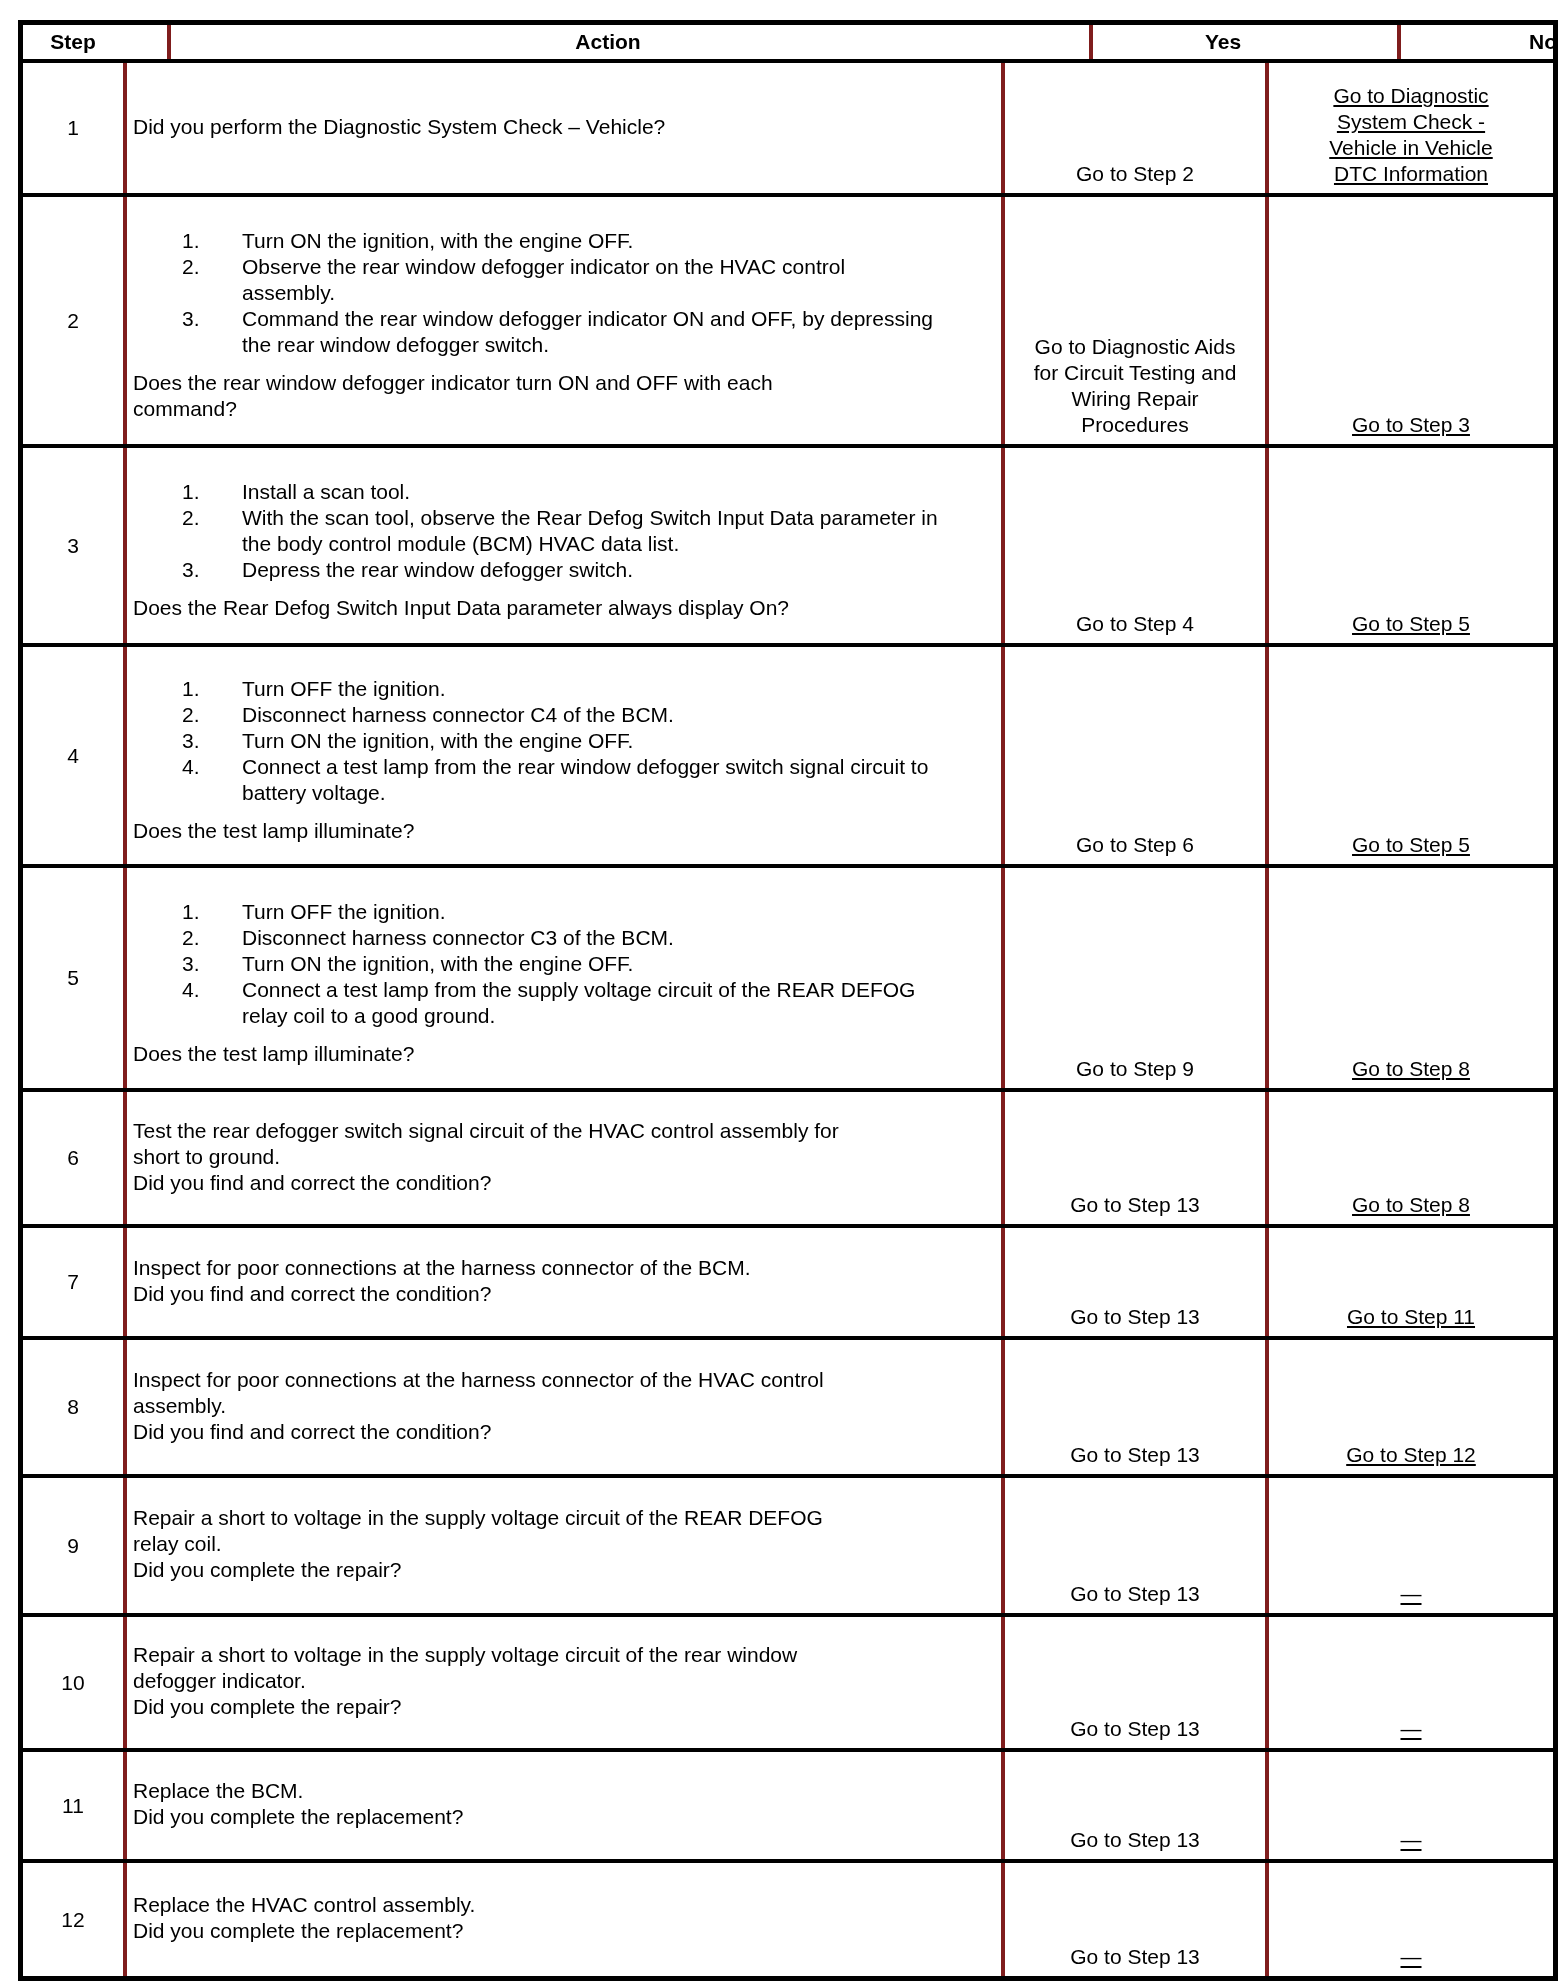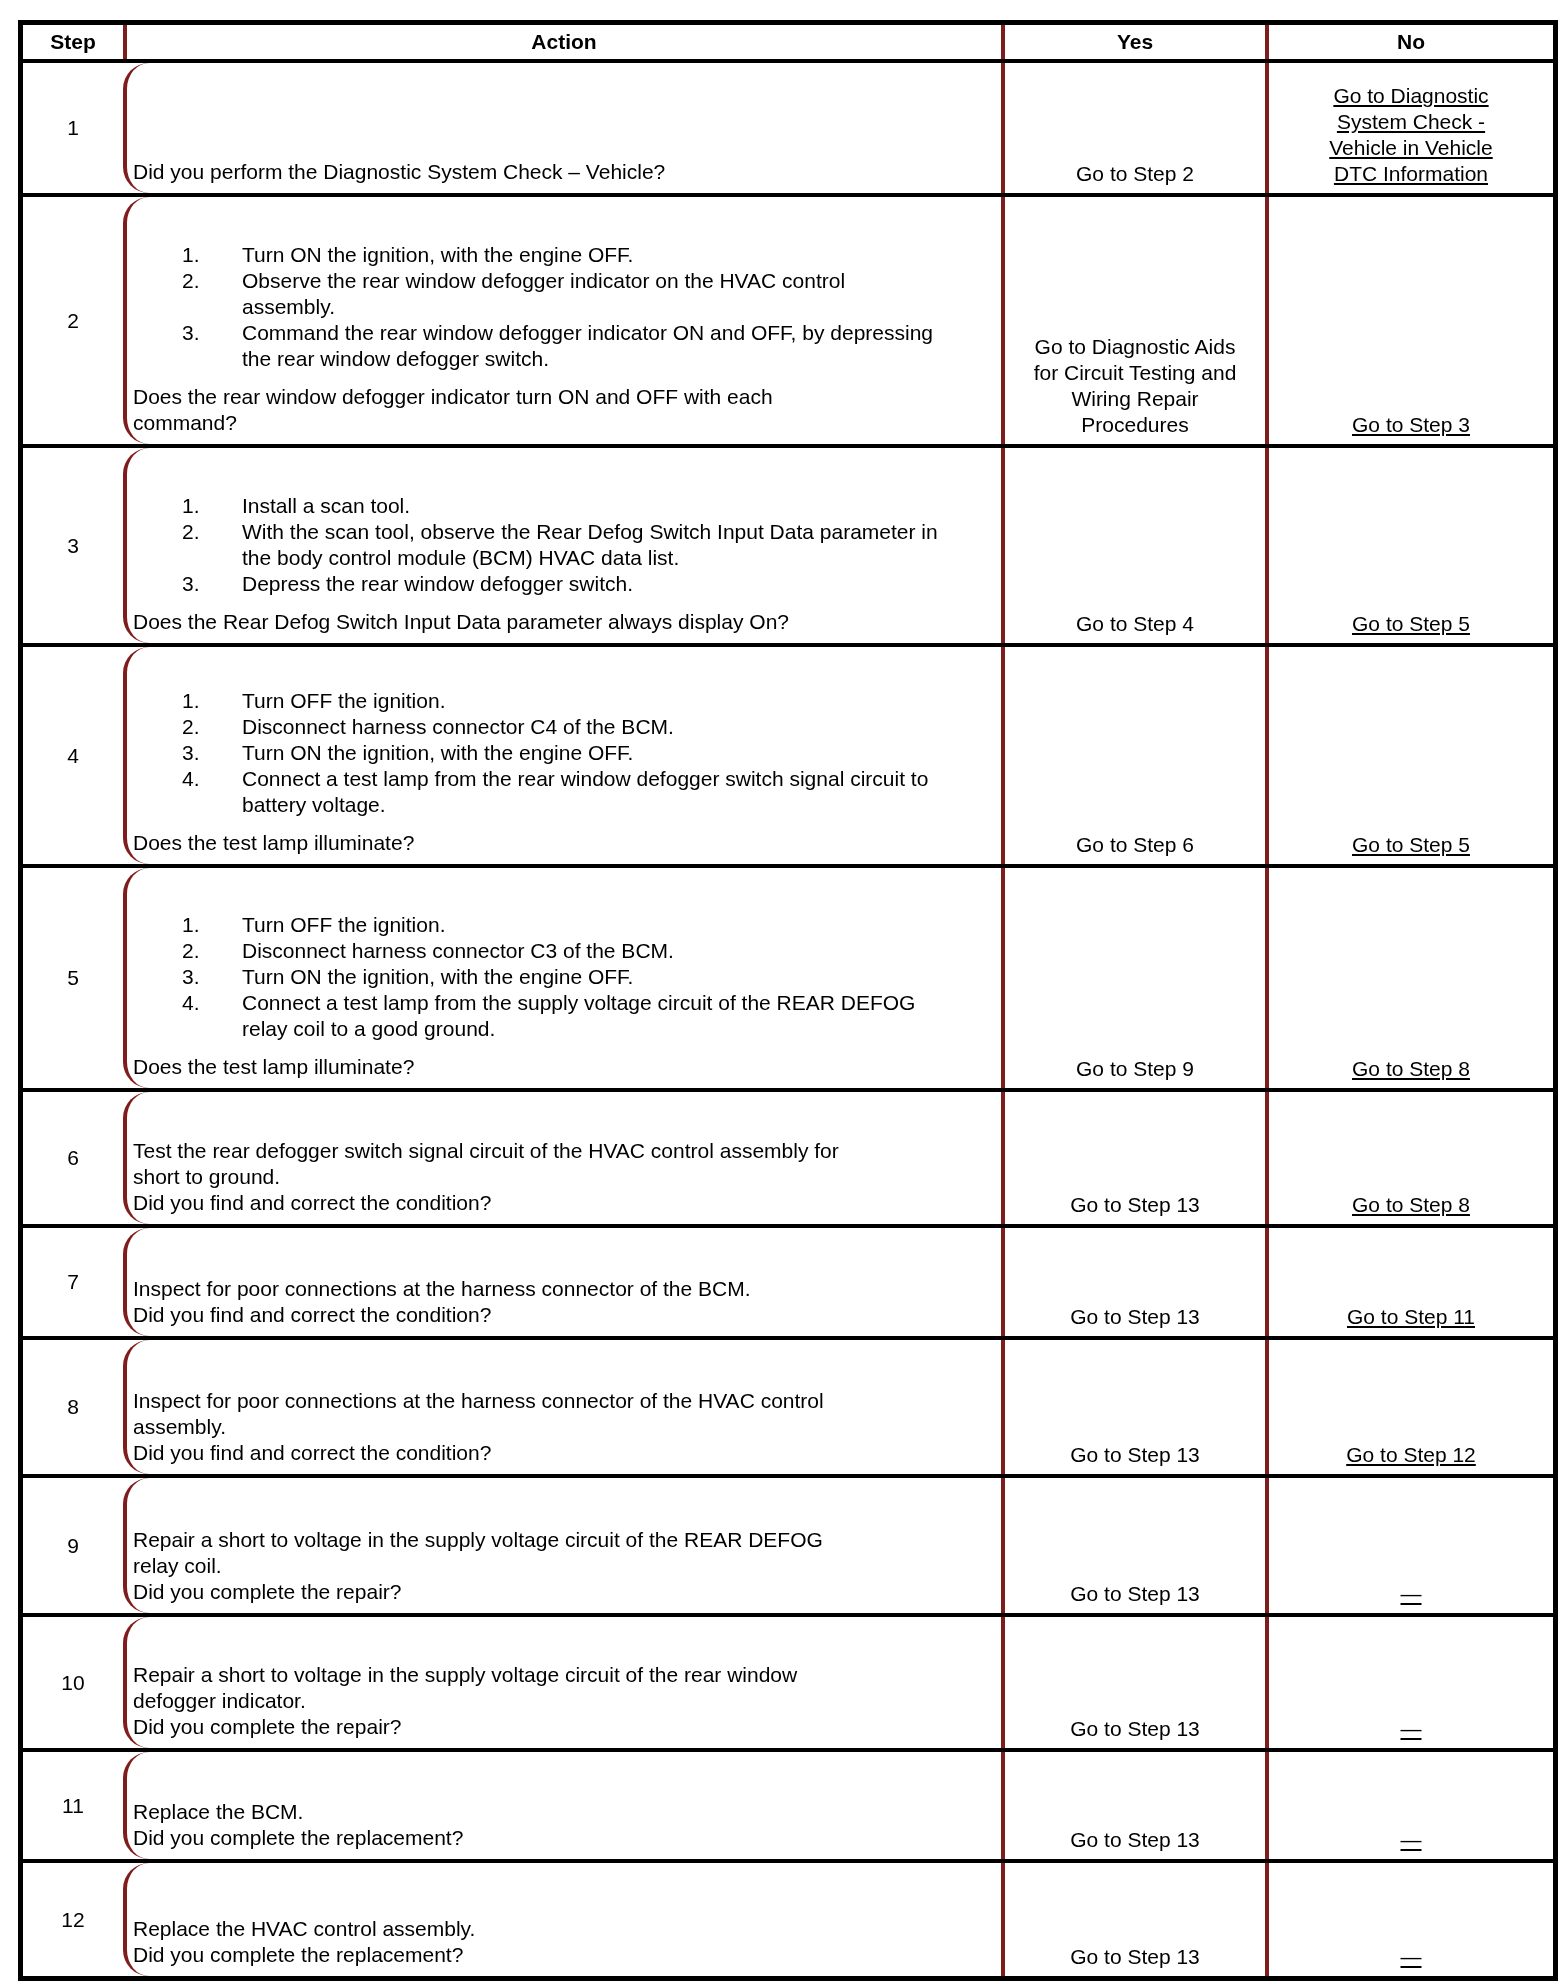--- a/index.html
+++ b/index.html
@@ -29,20 +29,21 @@
     border-top: 4px solid #000000;
   }
   .cell {
     box-sizing: border-box;
   }
   .cell + .cell {
     border-left: 4px solid #7f1d1d;
   }
   .header-row {
     min-height: 34px;
+    gap: 44px;
   }
   .header-cell {
     font-weight: bold;
     text-align: center;
     line-height: 34px;
   }
   
   #table-body .body-row:nth-child(1)  { min-height: 130px; }
   #table-body .body-row:nth-child(2)  { min-height: 247px; }
   #table-body .body-row:nth-child(3)  { min-height: 195px; }
@@ -58,24 +59,23 @@
 
   .step-cell {
     display: flex;
     align-items: center;
     justify-content: center;
     line-height: 26px;
   }
   .action-cell {
     display: flex;
     flex-direction: column;
-    justify-content: flex-end;
+    justify-content: center;
     padding: 5px 7px 8px 6px;
     line-height: 26px;
-    border-radius: 26px;
   }
   .action-text {
     margin: 0;
     max-width: 730px;
   }
   .action-steps {
     list-style: none;
     margin: 12px;
     padding: 0 0 0 37px;
     counter-reset: substep;

